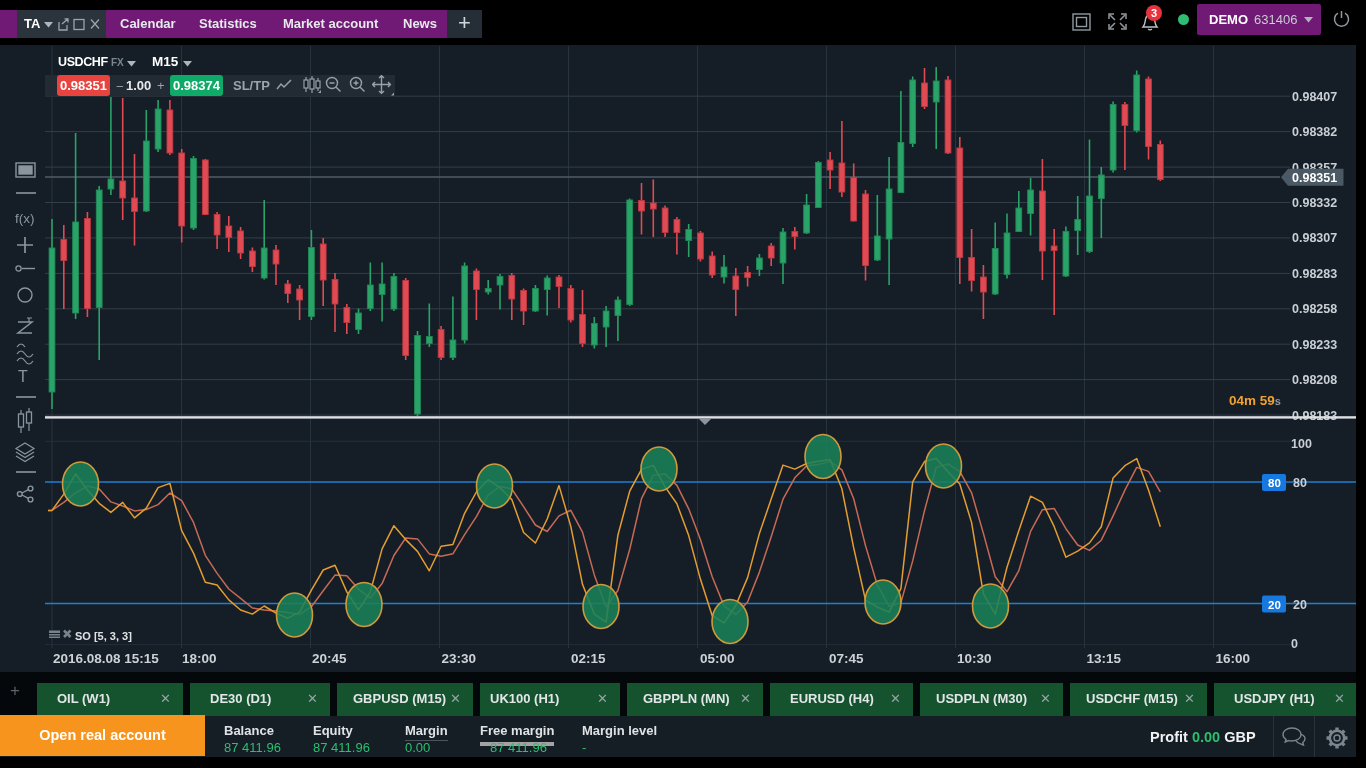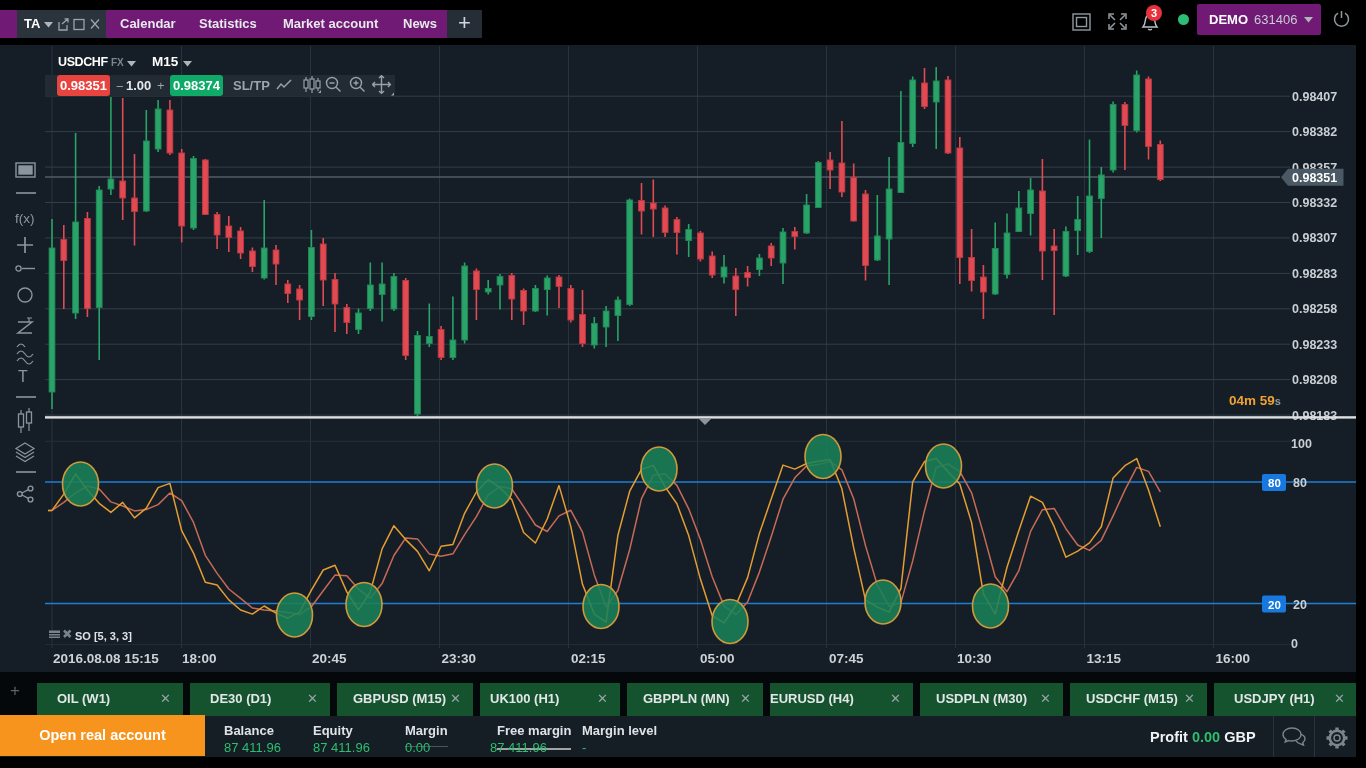--- a/index.html
+++ b/index.html
@@ -414,35 +414,35 @@
       </g>
 </svg>
 
 <div class="abs" id="btabs">
  <span style="position:absolute;left:10px;top:9px;color:#5a646c;font-size:17px">+</span>
  <div class="btab" style="left:37px;width:146px"><span style="margin-left:20px">OIL (W1)</span><span class="x">✕</span></div>
  <div class="btab" style="left:190px;width:140px"><span style="margin-left:20px">DE30 (D1)</span><span class="x">✕</span></div>
  <div class="btab" style="left:337px;width:136px"><span style="margin-left:16px">GBPUSD (M15)</span><span class="x">✕</span></div>
  <div class="btab" style="left:480px;width:140px"><span style="margin-left:10px">UK100 (H1)</span><span class="x">✕</span></div>
  <div class="btab" style="left:627px;width:136px"><span style="margin-left:16px">GBPPLN (MN)</span><span class="x">✕</span></div>
- <div class="btab" style="left:770px;width:143px"><span style="">EURUSD (H4)</span><span class="x">✕</span></div>
+ <div class="btab" style="left:770px;width:143px"><span style="margin-left:20px">EURUSD (H4)</span><span class="x">✕</span></div>
  <div class="btab" style="left:920px;width:143px"><span style="margin-left:16px">USDPLN (M30)</span><span class="x">✕</span></div>
  <div class="btab" style="left:1070px;width:137px"><span style="margin-left:16px">USDCHF (M15)</span><span class="x">✕</span></div>
  <div class="btab" style="left:1214px;width:143px"><span style="margin-left:20px">USDJPY (H1)</span><span class="x">✕</span></div>
 </div>
 
 <div class="abs" id="bbar"></div>
 <div class="abs" id="orange">Open real account</div>
 <span class="blab" style="left:224px;top:723px">Balance</span>
     <span class="bval" style="left:224px;top:740px">87 411.96</span>
 <span class="blab" style="left:313px;top:723px">Equity</span>
     <span class="bval" style="left:313px;top:740px">87 411.96</span>
-<span class="blab" style="left:405px;top:723px;border-bottom:1px solid #4a545c;padding-bottom:8px">Margin</span>
+<span class="blab" style="left:405px;top:723px;border-bottom:1px solid #4a545c;padding-bottom:2px">Margin</span>
     <span class="bval" style="left:405px;top:740px">0.00</span>
-<span class="blab" style="left:497px;top:723px;border-bottom:2px solid #a3a3a3;padding-bottom:10px">Free margin</span>
+<span class="blab" style="left:480px;top:723px;border-bottom:4px solid #a3a3a3;padding-bottom:4px">Free margin</span>
     <span class="bval" style="left:490px;top:740px">87 411.96</span>
 <span class="blab" style="left:582px;top:723px">Margin level</span>
     <span class="bval" style="left:582px;top:740px">-</span>
 <span class="abs" style="left:1150px;top:729px;color:#f0f2f3;font-weight:bold;font-size:14.5px">Profit <span style="color:#2bbf6f">0.00</span> GBP</span>
 <div class="abs" style="left:1273px;top:716px;width:1px;height:41px;background:#2a333b"></div>
 <div class="abs" style="left:1314px;top:716px;width:1px;height:41px;background:#2a333b"></div>
 <svg class="abs" style="left:1282px;top:727px" width="24" height="20" fill="none" stroke="#7a858d" stroke-width="1.4">
  <path d="M10 1 C4.5 1 1 4 1 7.5 C1 9.5 2.2 11.2 4 12.3 L3.2 15 L6.5 13.6 C7.6 13.9 8.8 14 10 14 C15.5 14 19 11 19 7.5 C19 4 15.5 1 10 1 Z"></path>
  <path d="M14 13.8 C15 15.3 16.5 16.3 18.3 16.8 L21.5 18 L20.8 15.5 C22.2 14.5 23 13.2 23 11.8 C23 9.8 21.3 8.1 18.8 7.4"></path>
 </svg>

